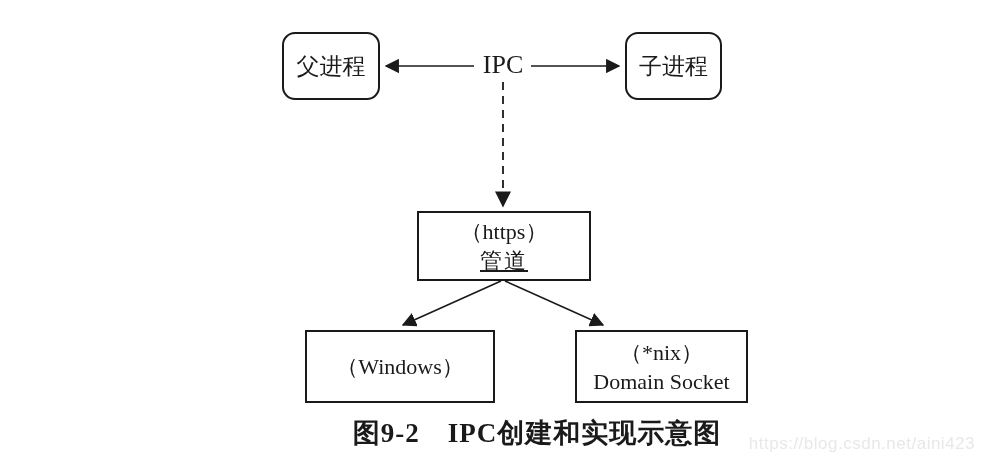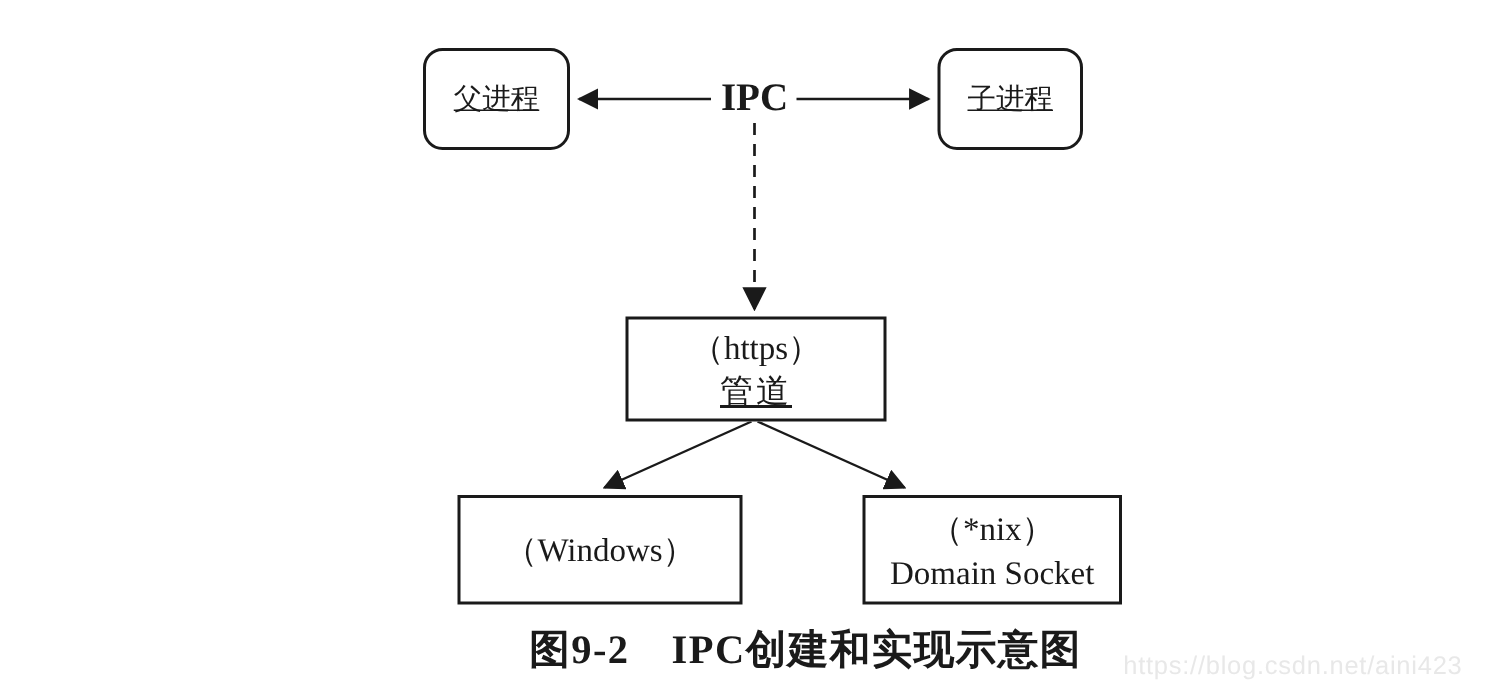--- a/index.html
+++ b/index.html
@@ -23,32 +23,31 @@
     background: #ffffff;
     display: flex;
     flex-direction: column;
     align-items: center;
     justify-content: center;
     text-align: center;
     box-sizing: border-box;
     font-size: 22px;
     line-height: 29px;
   }
-  .rounded { border-radius: 13px; font-size: 19px; text-decoration: underline; }
+  .rounded { border-radius: 13px; font-size: 23px; }
   .cjk { letter-spacing: 2px; text-decoration: underline; }
   .ipc-label {
     position: absolute;
     left: 463px;
     top: 50px;
     width: 80px;
     text-align: center;
     font-size: 26px;
     line-height: 30px;
     background: transparent;
-    font-weight: bold;
   }
   .caption {
     position: absolute;
     left: 537px;
     top: 415px;
     transform: translateX(-50%);
     white-space: nowrap;
     font-size: 27px;
     line-height: 36px;
     font-weight: 600;

